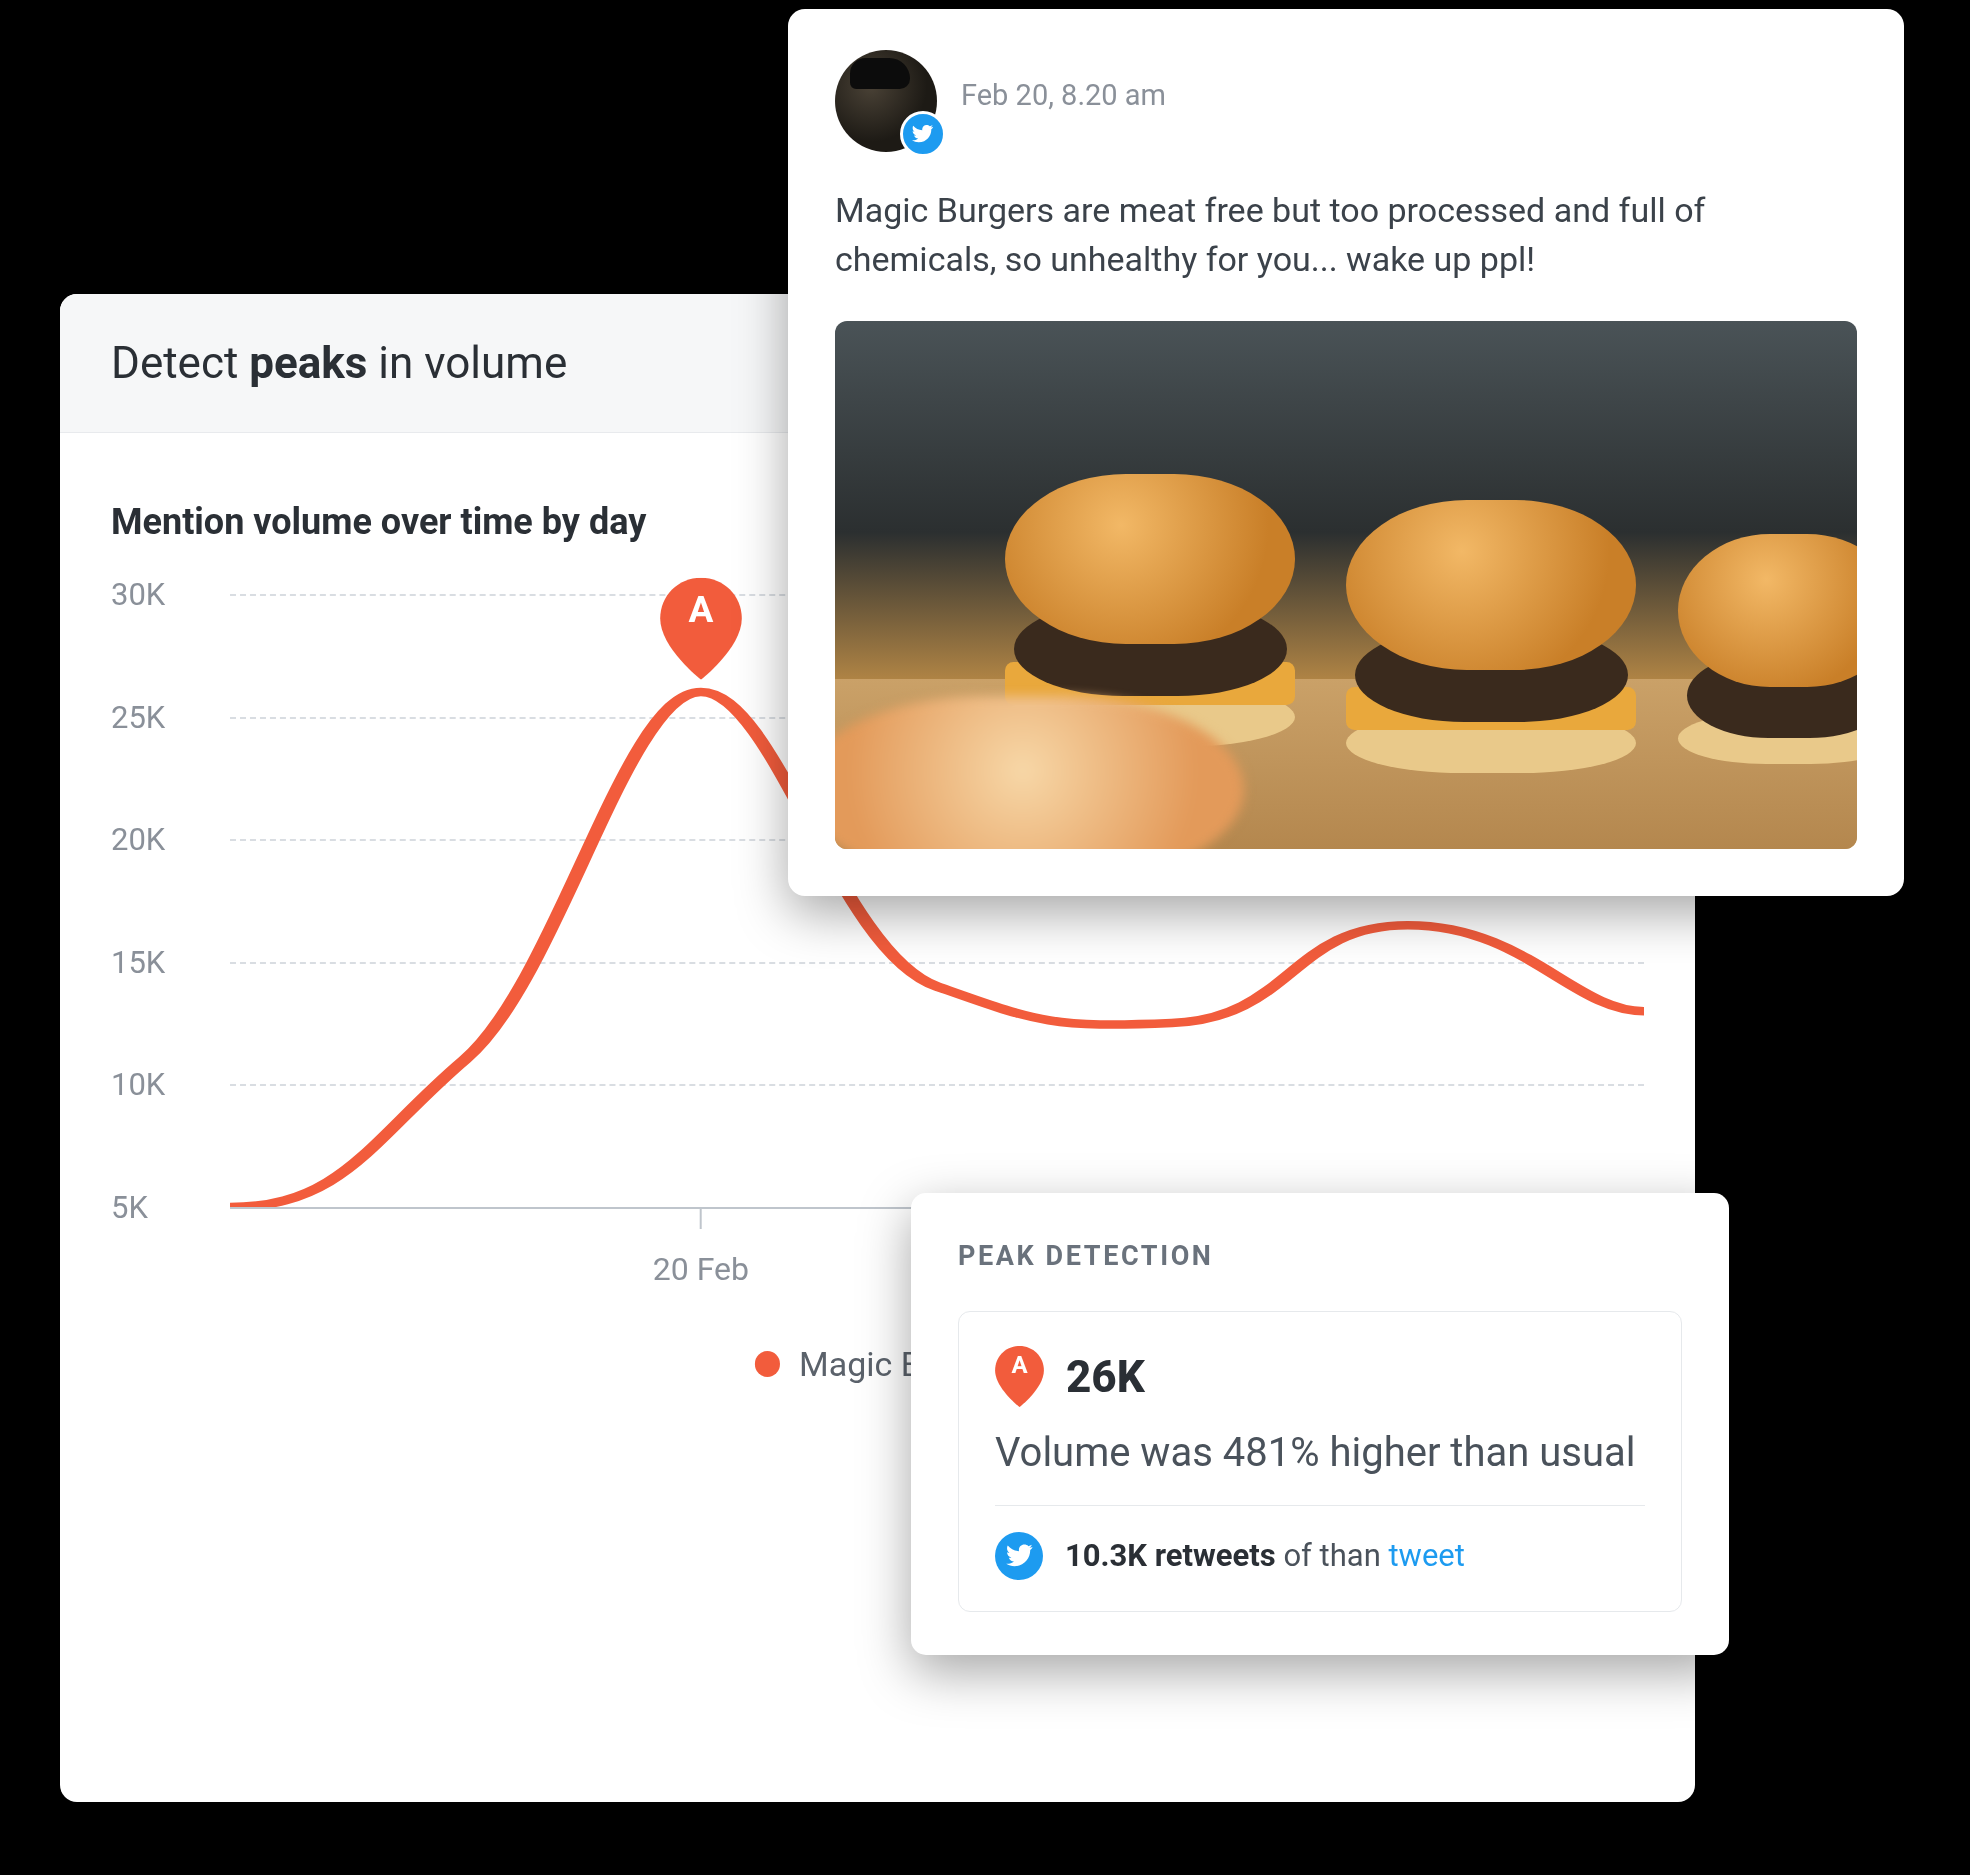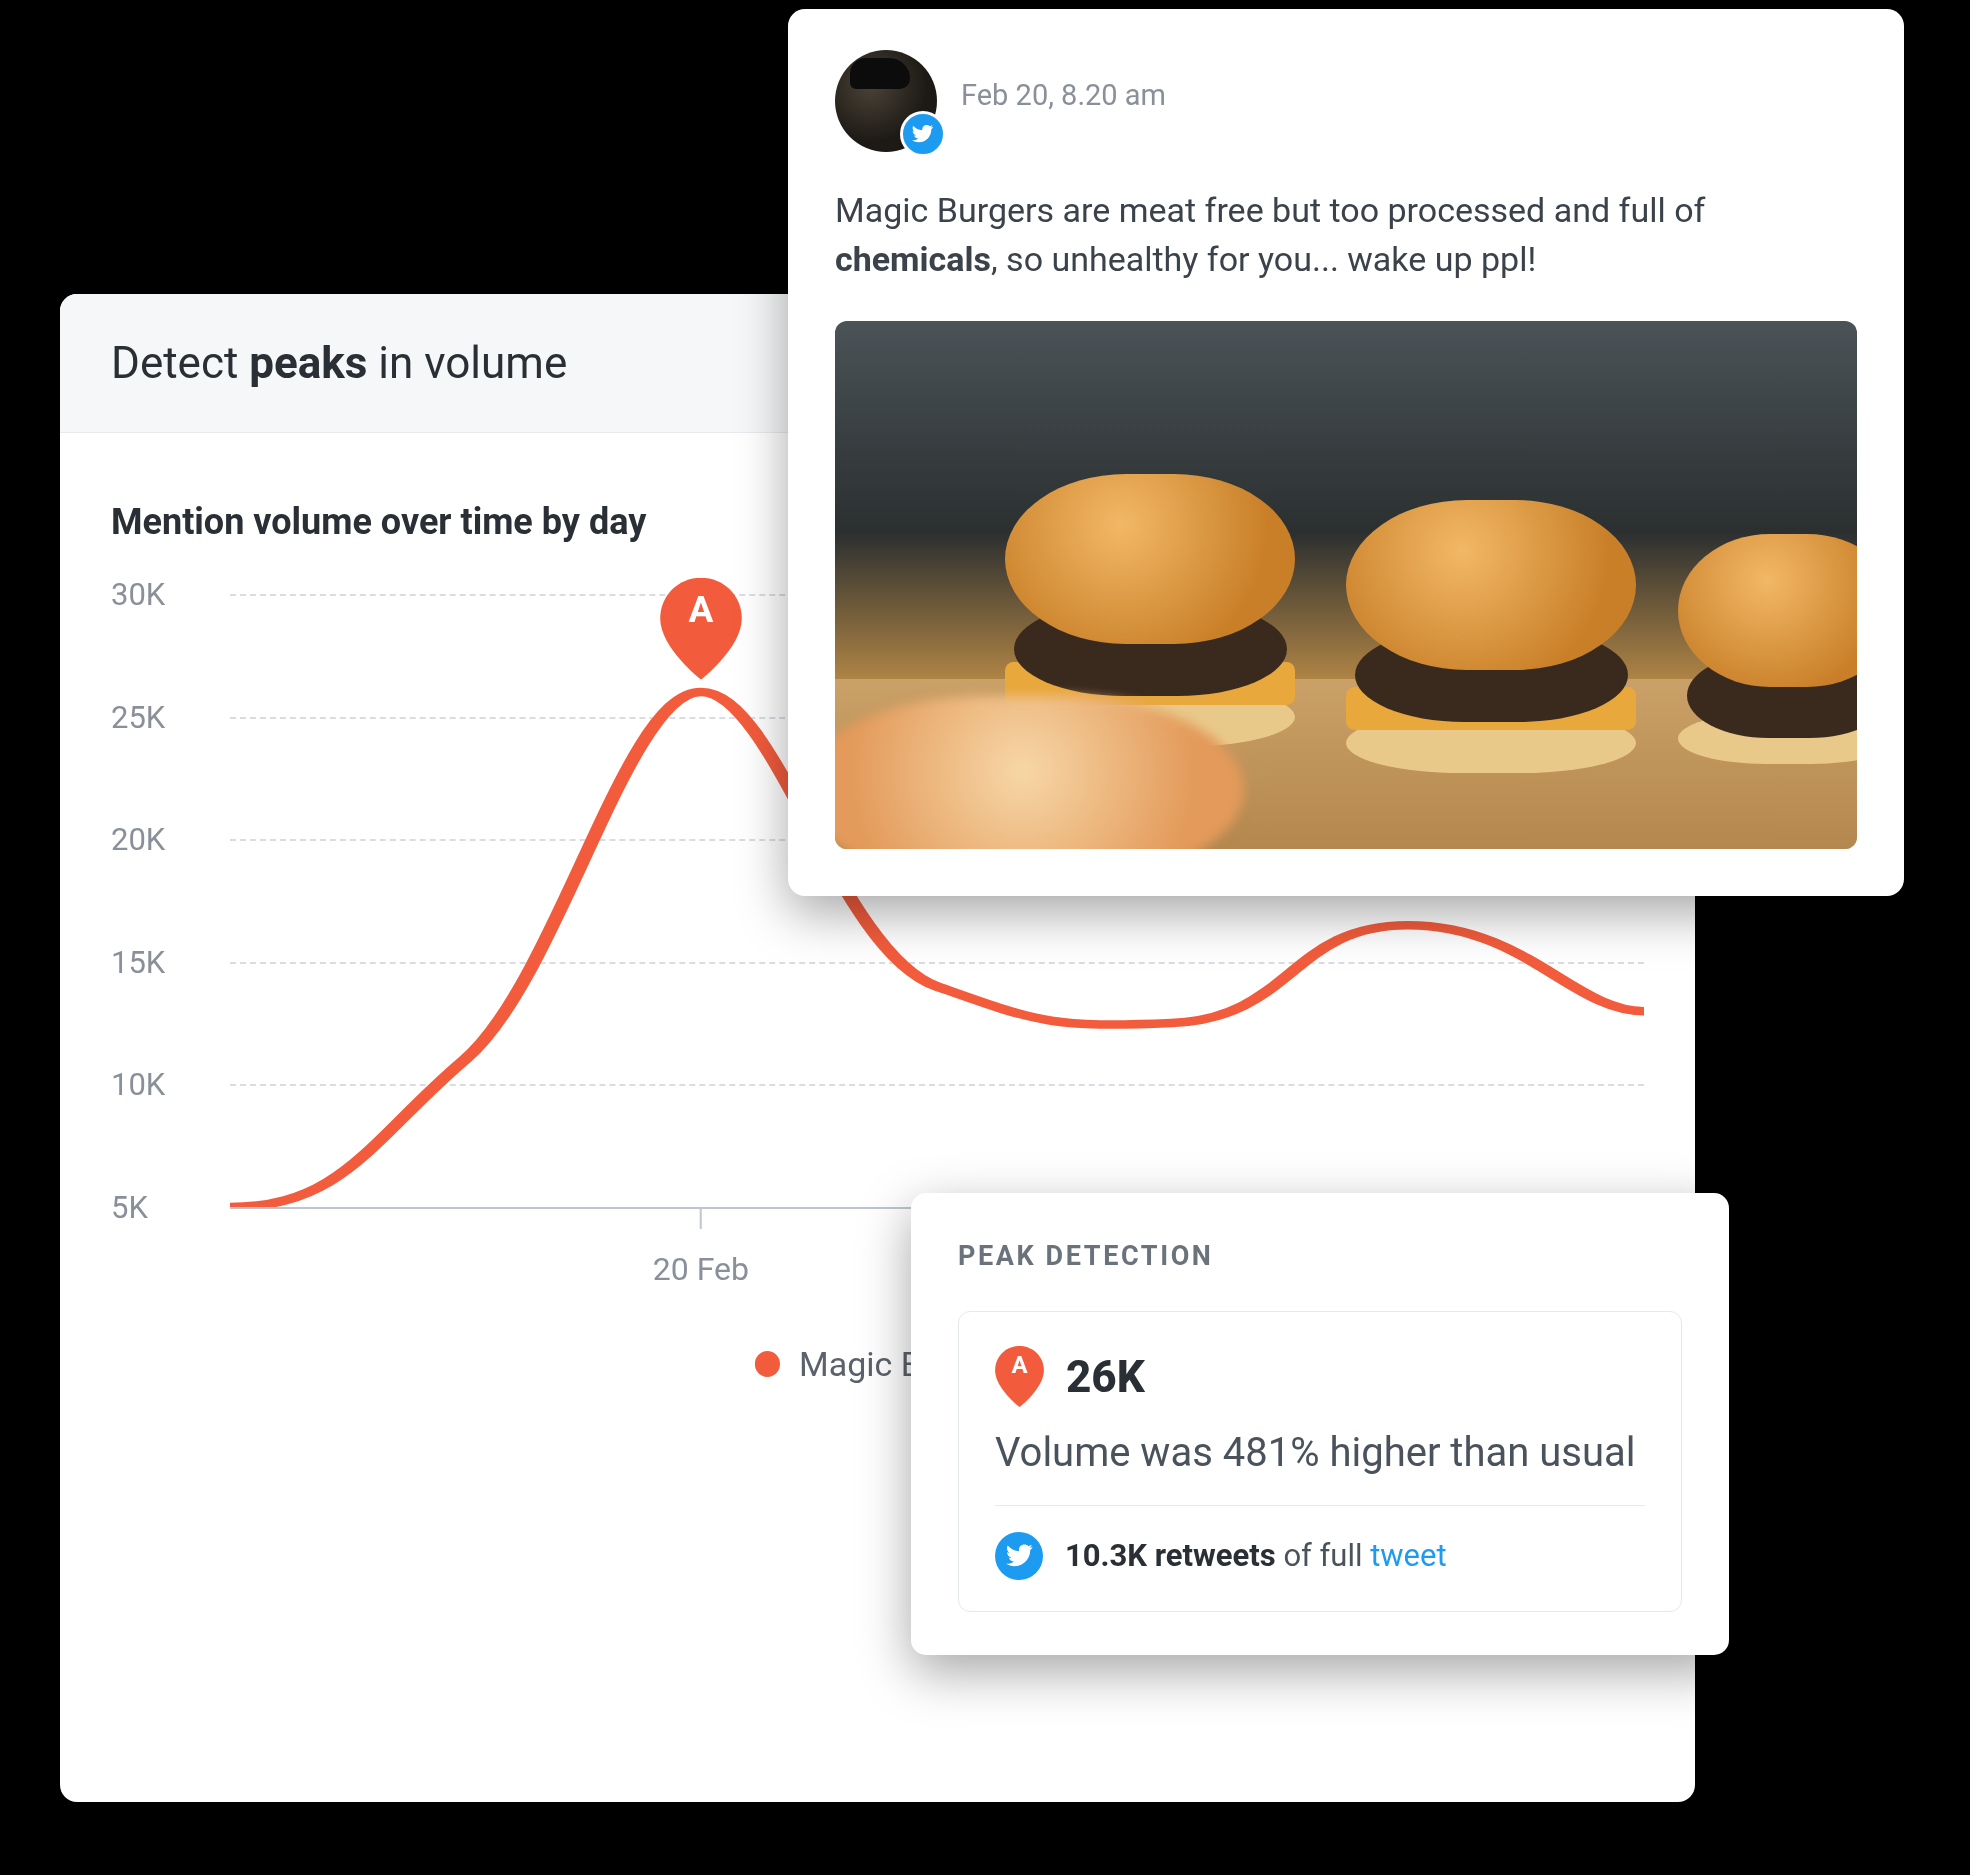--- a/index.html
+++ b/index.html
@@ -207,21 +207,21 @@
       white-space: nowrap;
       padding-top: 5.1px;
       margin-top: 23px;
     }
     .tweet-body {
       margin-top: 34px;
       font-size: 34px;
       line-height: 1.45;
       color: #3b424a;
     }
-    .tweet-body b { font-weight: 700; }
+    .tweet-body b { font-weight: 400; }
     .tweet-image {
       margin-top: 37px;
       width: 100%;
       height: 528px;
       border-radius: 12px;
       overflow: hidden;
       position: relative;
       background: linear-gradient(180deg,#4a5357 0%, #2b2f30 40%, #b98a46 70%, #caa168 100%);
     }
     .burger {
@@ -427,18 +427,18 @@
     </div>
     <div class="peak-desc">Volume was 481% higher than usual</div>
     <div class="peak-sep"></div>
     <div class="peak-bottom">
       <div class="tw-circ">
         <svg class="bird" viewBox="0 0 24 24">
             <path fill="#fff" d="M23 4.9c-.8.4-1.7.6-2.6.8.9-.6 1.6-1.5 2-2.5-.9.5-1.9.9-2.9 1.1C18.6 3.4 17.4 3 16.1 3c-2.5 0-4.5 2-4.5 4.5 0 .4 0 .7.1 1C7.9 8.3 4.5 6.5 2.3 3.8c-.4.7-.6 1.5-.6 2.3 0 1.6.8 3 2 3.8-.7 0-1.4-.2-2-.6v.1c0 2.2 1.6 4 3.6 4.4-.4.1-.8.2-1.2.2-.3 0-.6 0-.9-.1.6 1.8 2.3 3.1 4.3 3.1-1.6 1.2-3.6 2-5.7 2H1c2 1.3 4.4 2 7 2 8.4 0 13-7 13-13v-.6c.9-.6 1.6-1.4 2-2.5z"></path>
           </svg>
       </div>
       <div>
-        <b>10.3K retweets</b><span> of full </span><a href="#">tweet</a>
+        <b>10.3K retweets</b><span> of than </span><a href="#">tweet</a>
       </div>
     </div>
   </div>
 </div>
 
 
 </body></html>

